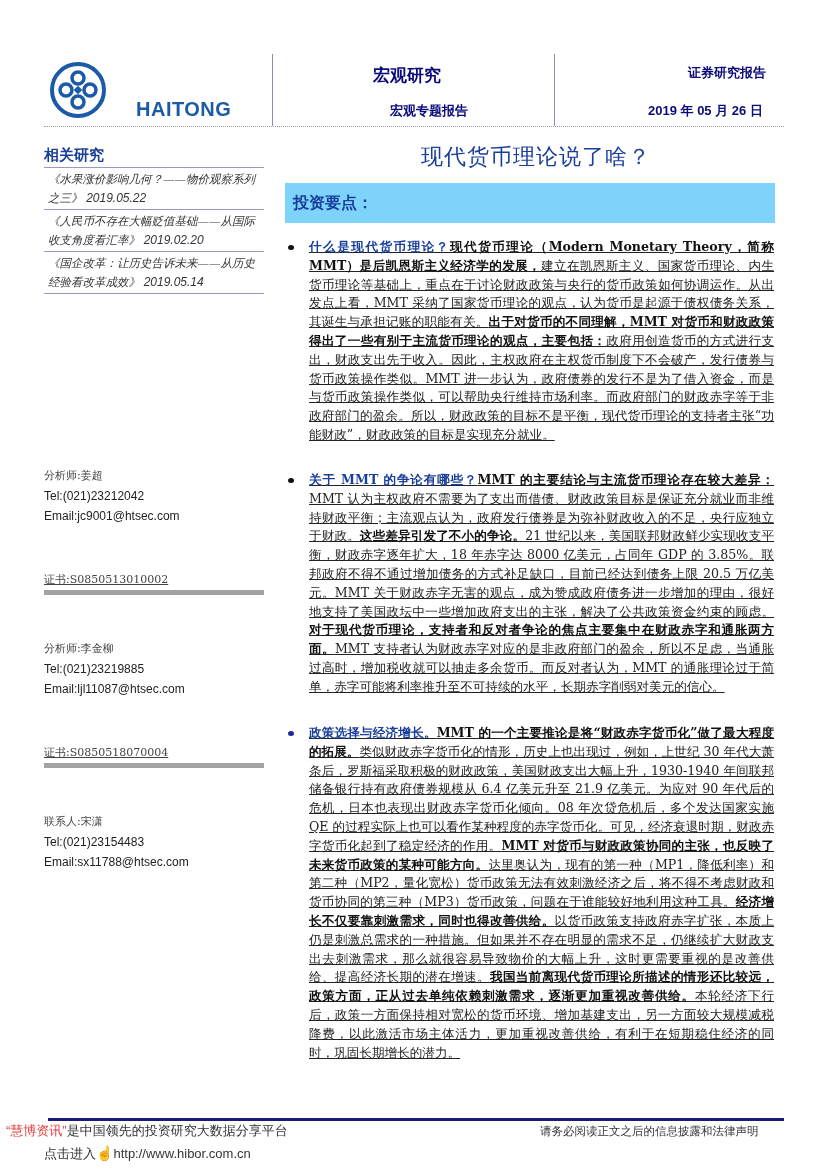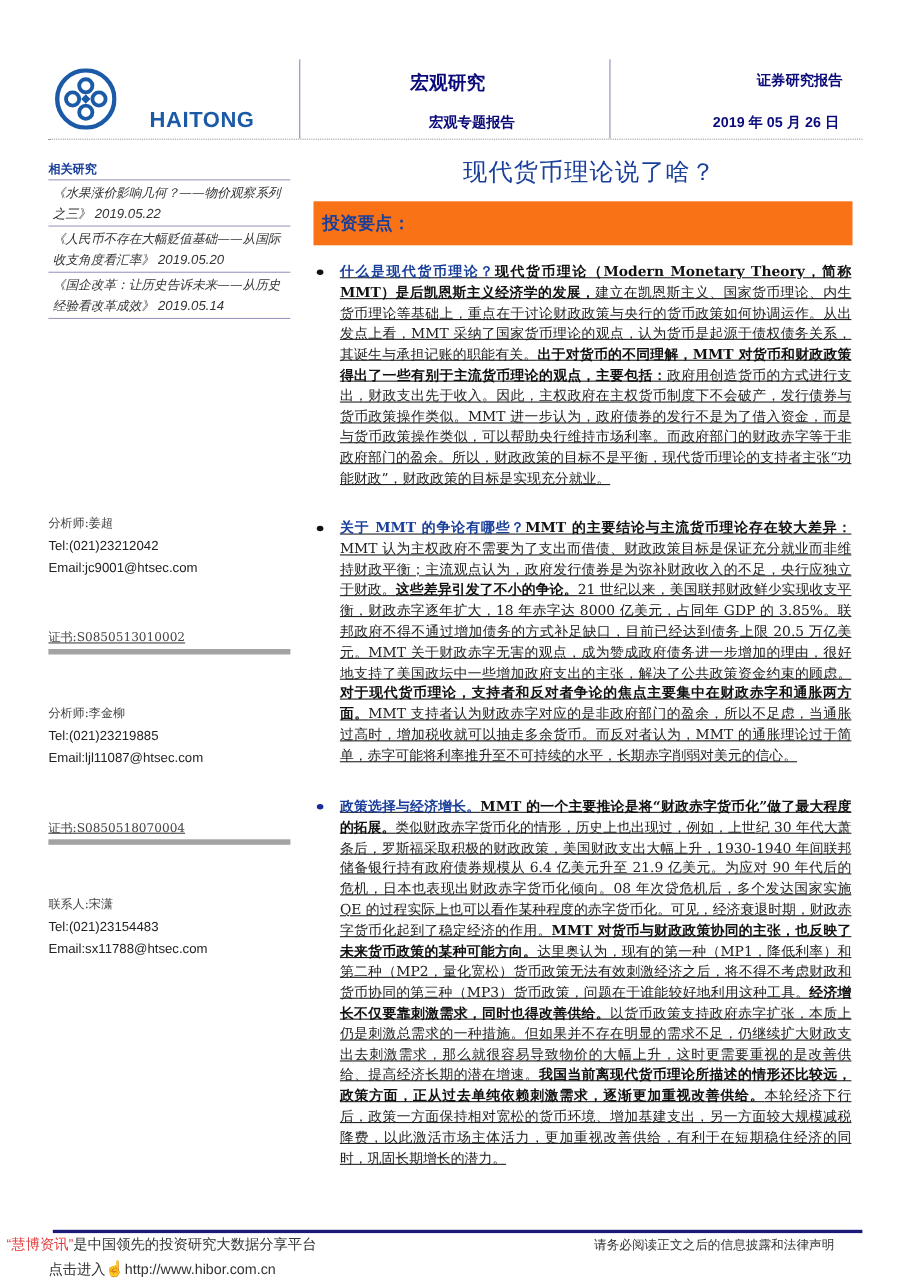--- a/index.html
+++ b/index.html
@@ -14,31 +14,31 @@
              font-style: italic; font-weight: bold; letter-spacing: 2px; font-family: "DejaVu Serif", serif; }
   .logo-en { position: absolute; left: 86px; top: 36px; font-size: 20px; color: #1b5aa6;
              font-weight: bold; font-family: "Liberation Sans", sans-serif; letter-spacing: 0.5px; }
   .vsep { width: 1px; background: #8b8bb8; }
   .hdr-line { left: 44px; top: 126px; width: 740px; border-top: 1px dotted #9a9a9a; }
   .hdr-title { color: #0a0a7a; font-weight: bold; }
   .nav-bold { color: #0a0a7a; font-weight: bold; font-family: "Liberation Sans", sans-serif; }
 
   
   .side { left: 44px; width: 220px; font-size: 12px; }
-  .side-h { color: #1a3f9a; font-weight: bold; font-size: 11px; }
+  .side-h { color: #1a3f9a; font-weight: bold; font-size: 15px; }
   .side-rel { color: #333; line-height: 19px; font-size: 11.5px; padding: 2px 0 1px 4px; border-bottom: 1px solid #9a9ac0; font-style: italic; }
   .side-rel .num { font-family: "Liberation Sans", sans-serif; font-size: 12px; }
   .contact-line { font-size: 12px; color: #222; height: 20px; line-height: 20px; font-family: "Liberation Sans", sans-serif; }
   .contact-line.cn { font-family: "DejaVu Serif", serif; font-size: 11px; color: #444; margin-top: 44px; }
   .contact-sep { border-bottom: 5px solid #a3a3a3; text-decoration: underline; }
 
   
   .title { left: 286px; top: 142px; width: 500px; text-align: center; font-size: 22px;
            color: #1a3f9a; font-weight: normal; letter-spacing: 1px; }
-  .kp-bar { left: 285px; top: 183px; width: 490px; height: 40px; background: #f97316; }
+  .kp-bar { left: 285px; top: 183px; width: 490px; height: 40px; background: #7dd3fc; }
   .kp-label { position: absolute; left: 8px; top: 10px; font-size: 16px; color: #1a3f9a; font-weight: bold; }
 
   .bullet { left: 288px; width: 486px; font-size: 12.6px; line-height: 18.8px; color: #222; text-align: justify; text-decoration: underline; }
   .bullet .dot { position: absolute; left: 0; top: 7px; width: 6px; height: 5px; border-radius: 50%; background: #111; }
   .bullet .dot.blue { background: #1a2a9a; }
   .bullet .body { margin-left: 21px; }
   .q { color: #1a3f9a; font-weight: bold; }
   .b { font-weight: bold; color: #111; }
 
   
@@ -74,21 +74,21 @@
 <div class="abs hdr-line"></div>
 
 <div class="abs side" style="top:146px;">
   <div class="side-h" style="padding-bottom:2px; border-bottom:1px solid #9a9ac0;">相关研究</div>
   <div class="side-rel">
     <span>《水果涨价影响几何？——物价观察系列之三》</span>
     <span class="num">2019.05.22</span>
   </div>
   <div class="side-rel">
     <span>《人民币不存在大幅贬值基础——从国际收支角度看汇率》</span>
-    <span class="num">2019.05.20</span>
+    <span class="num">2019.02.20</span>
   </div>
   <div class="side-rel">
     <span>《国企改革：让历史告诉未来——从历史经验看改革成效》</span>
     <span class="num">2019.05.14</span>
   </div>
 </div>
 
 <div class="abs side" style="top:422px;">
   <div class="contact-line cn">分析师:姜超</div>
   <div class="contact-line">Tel:(021)23212042</div>

